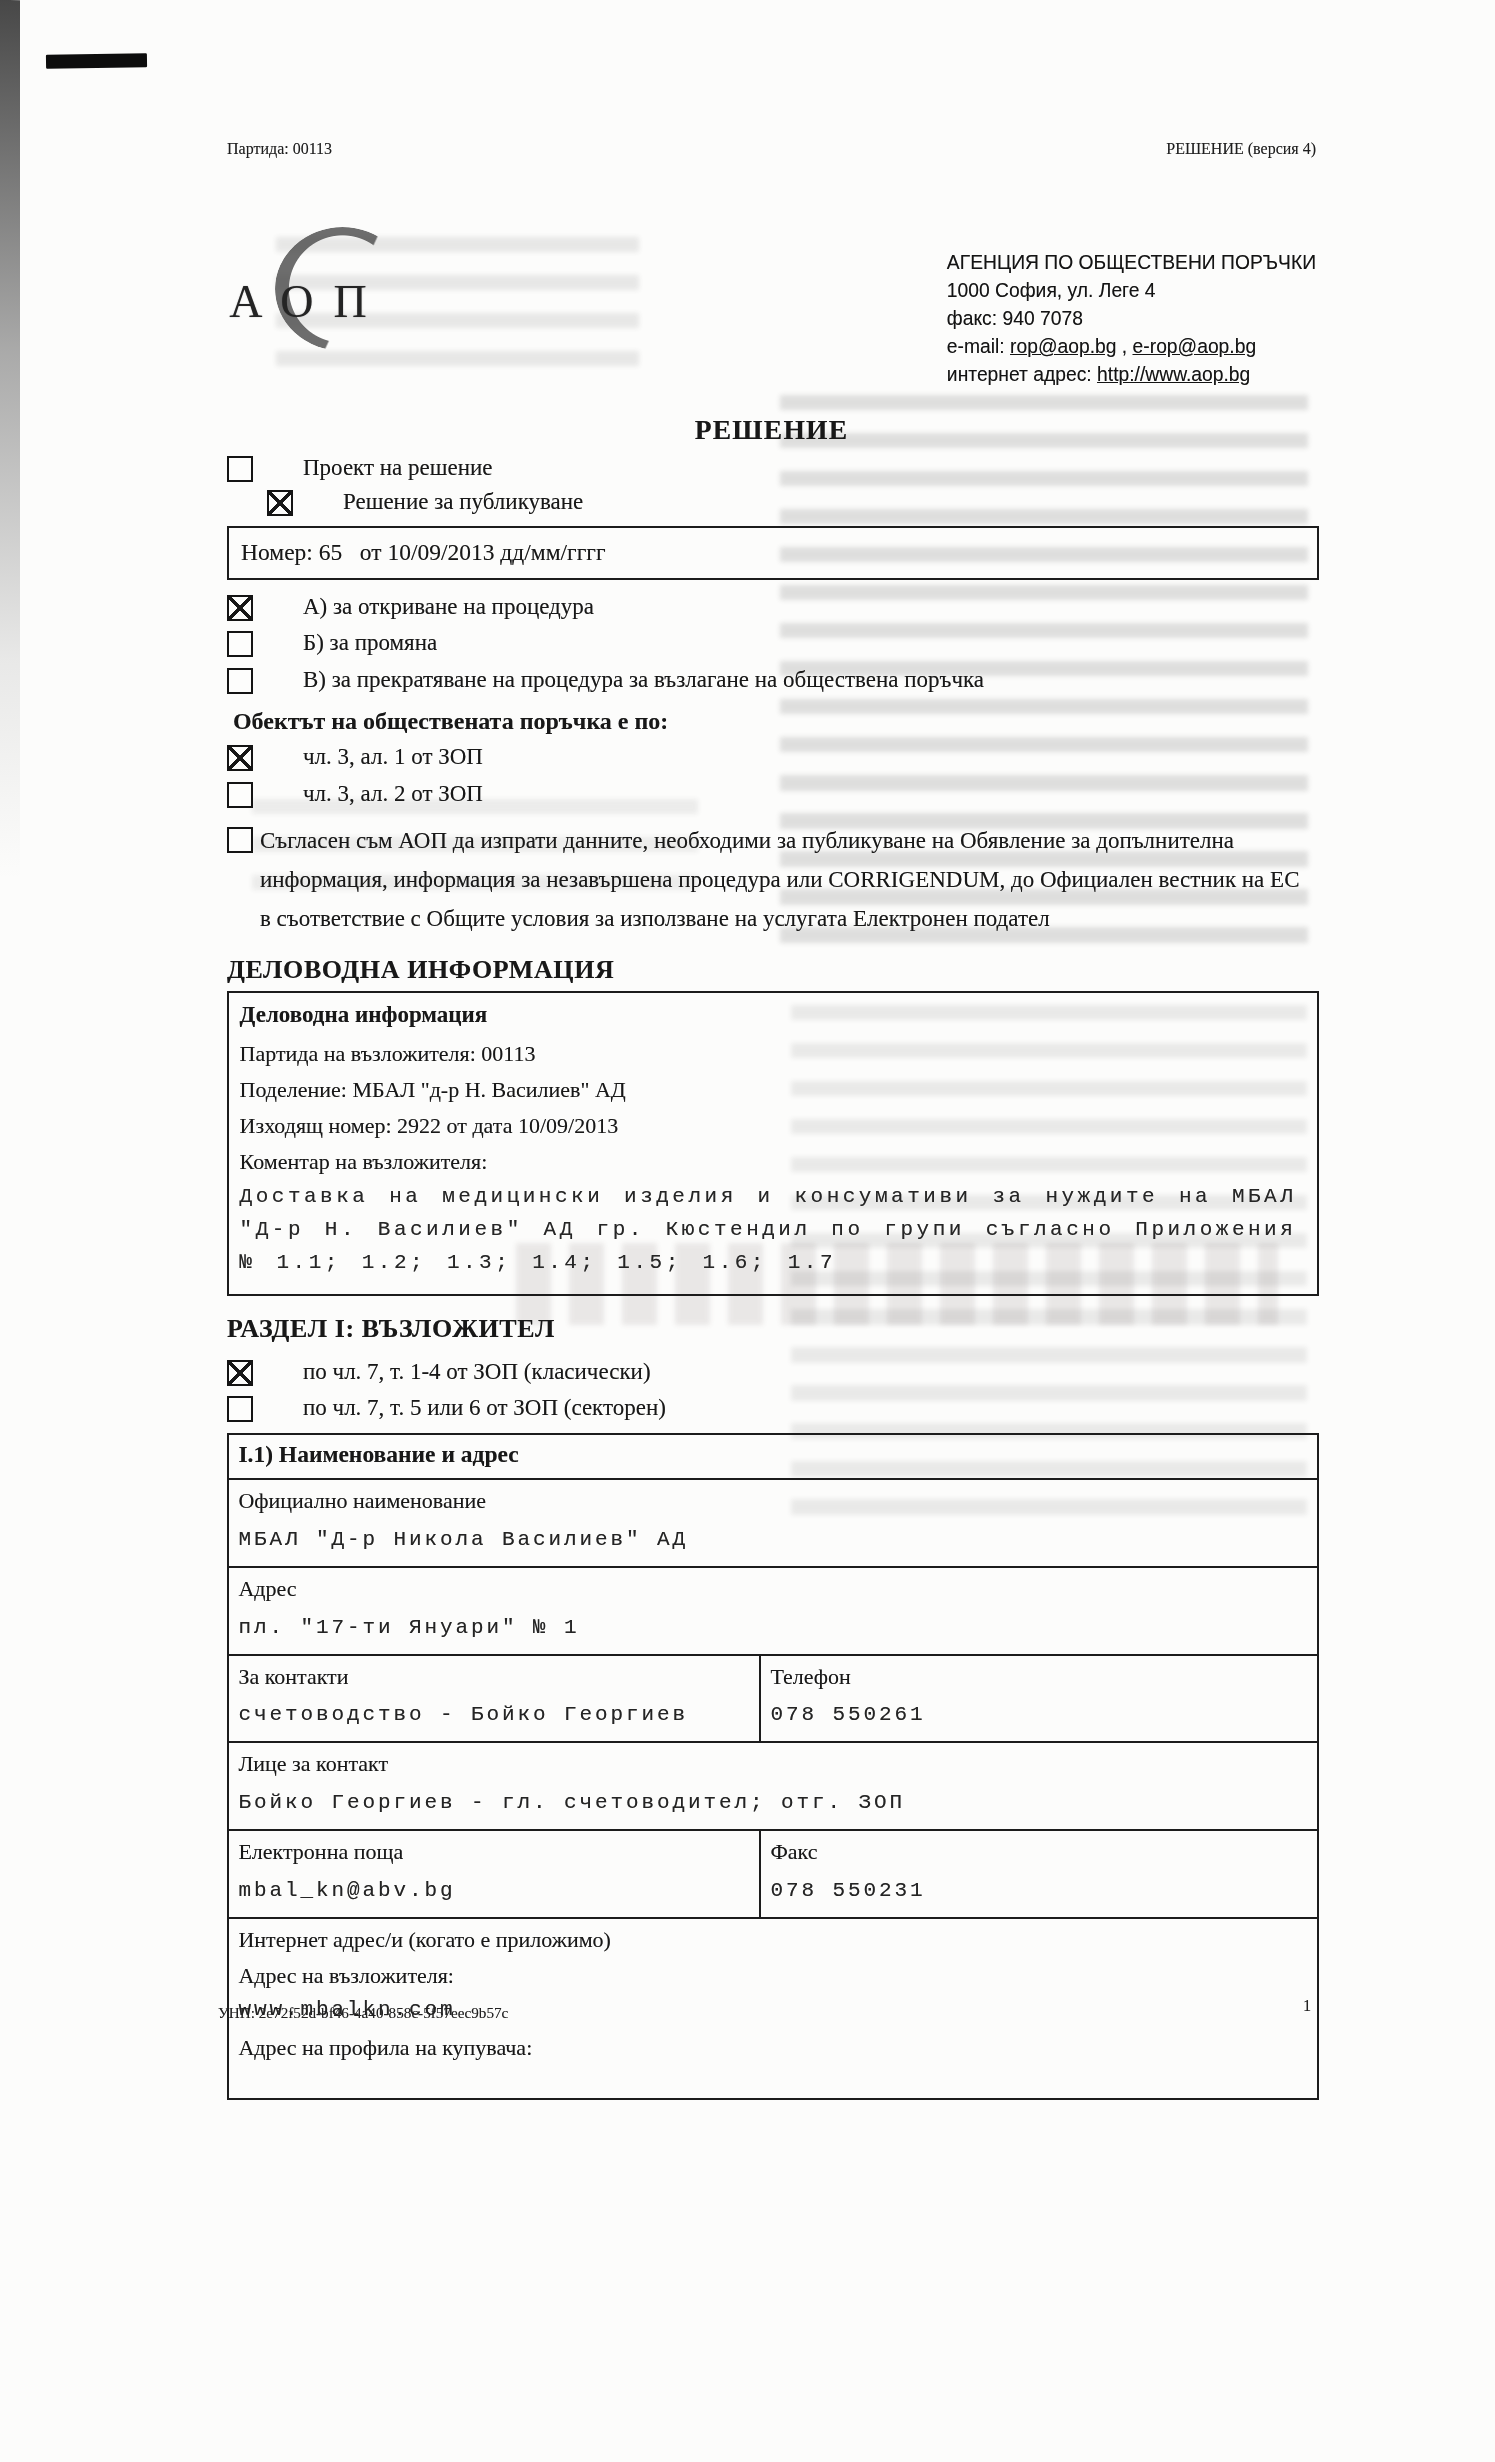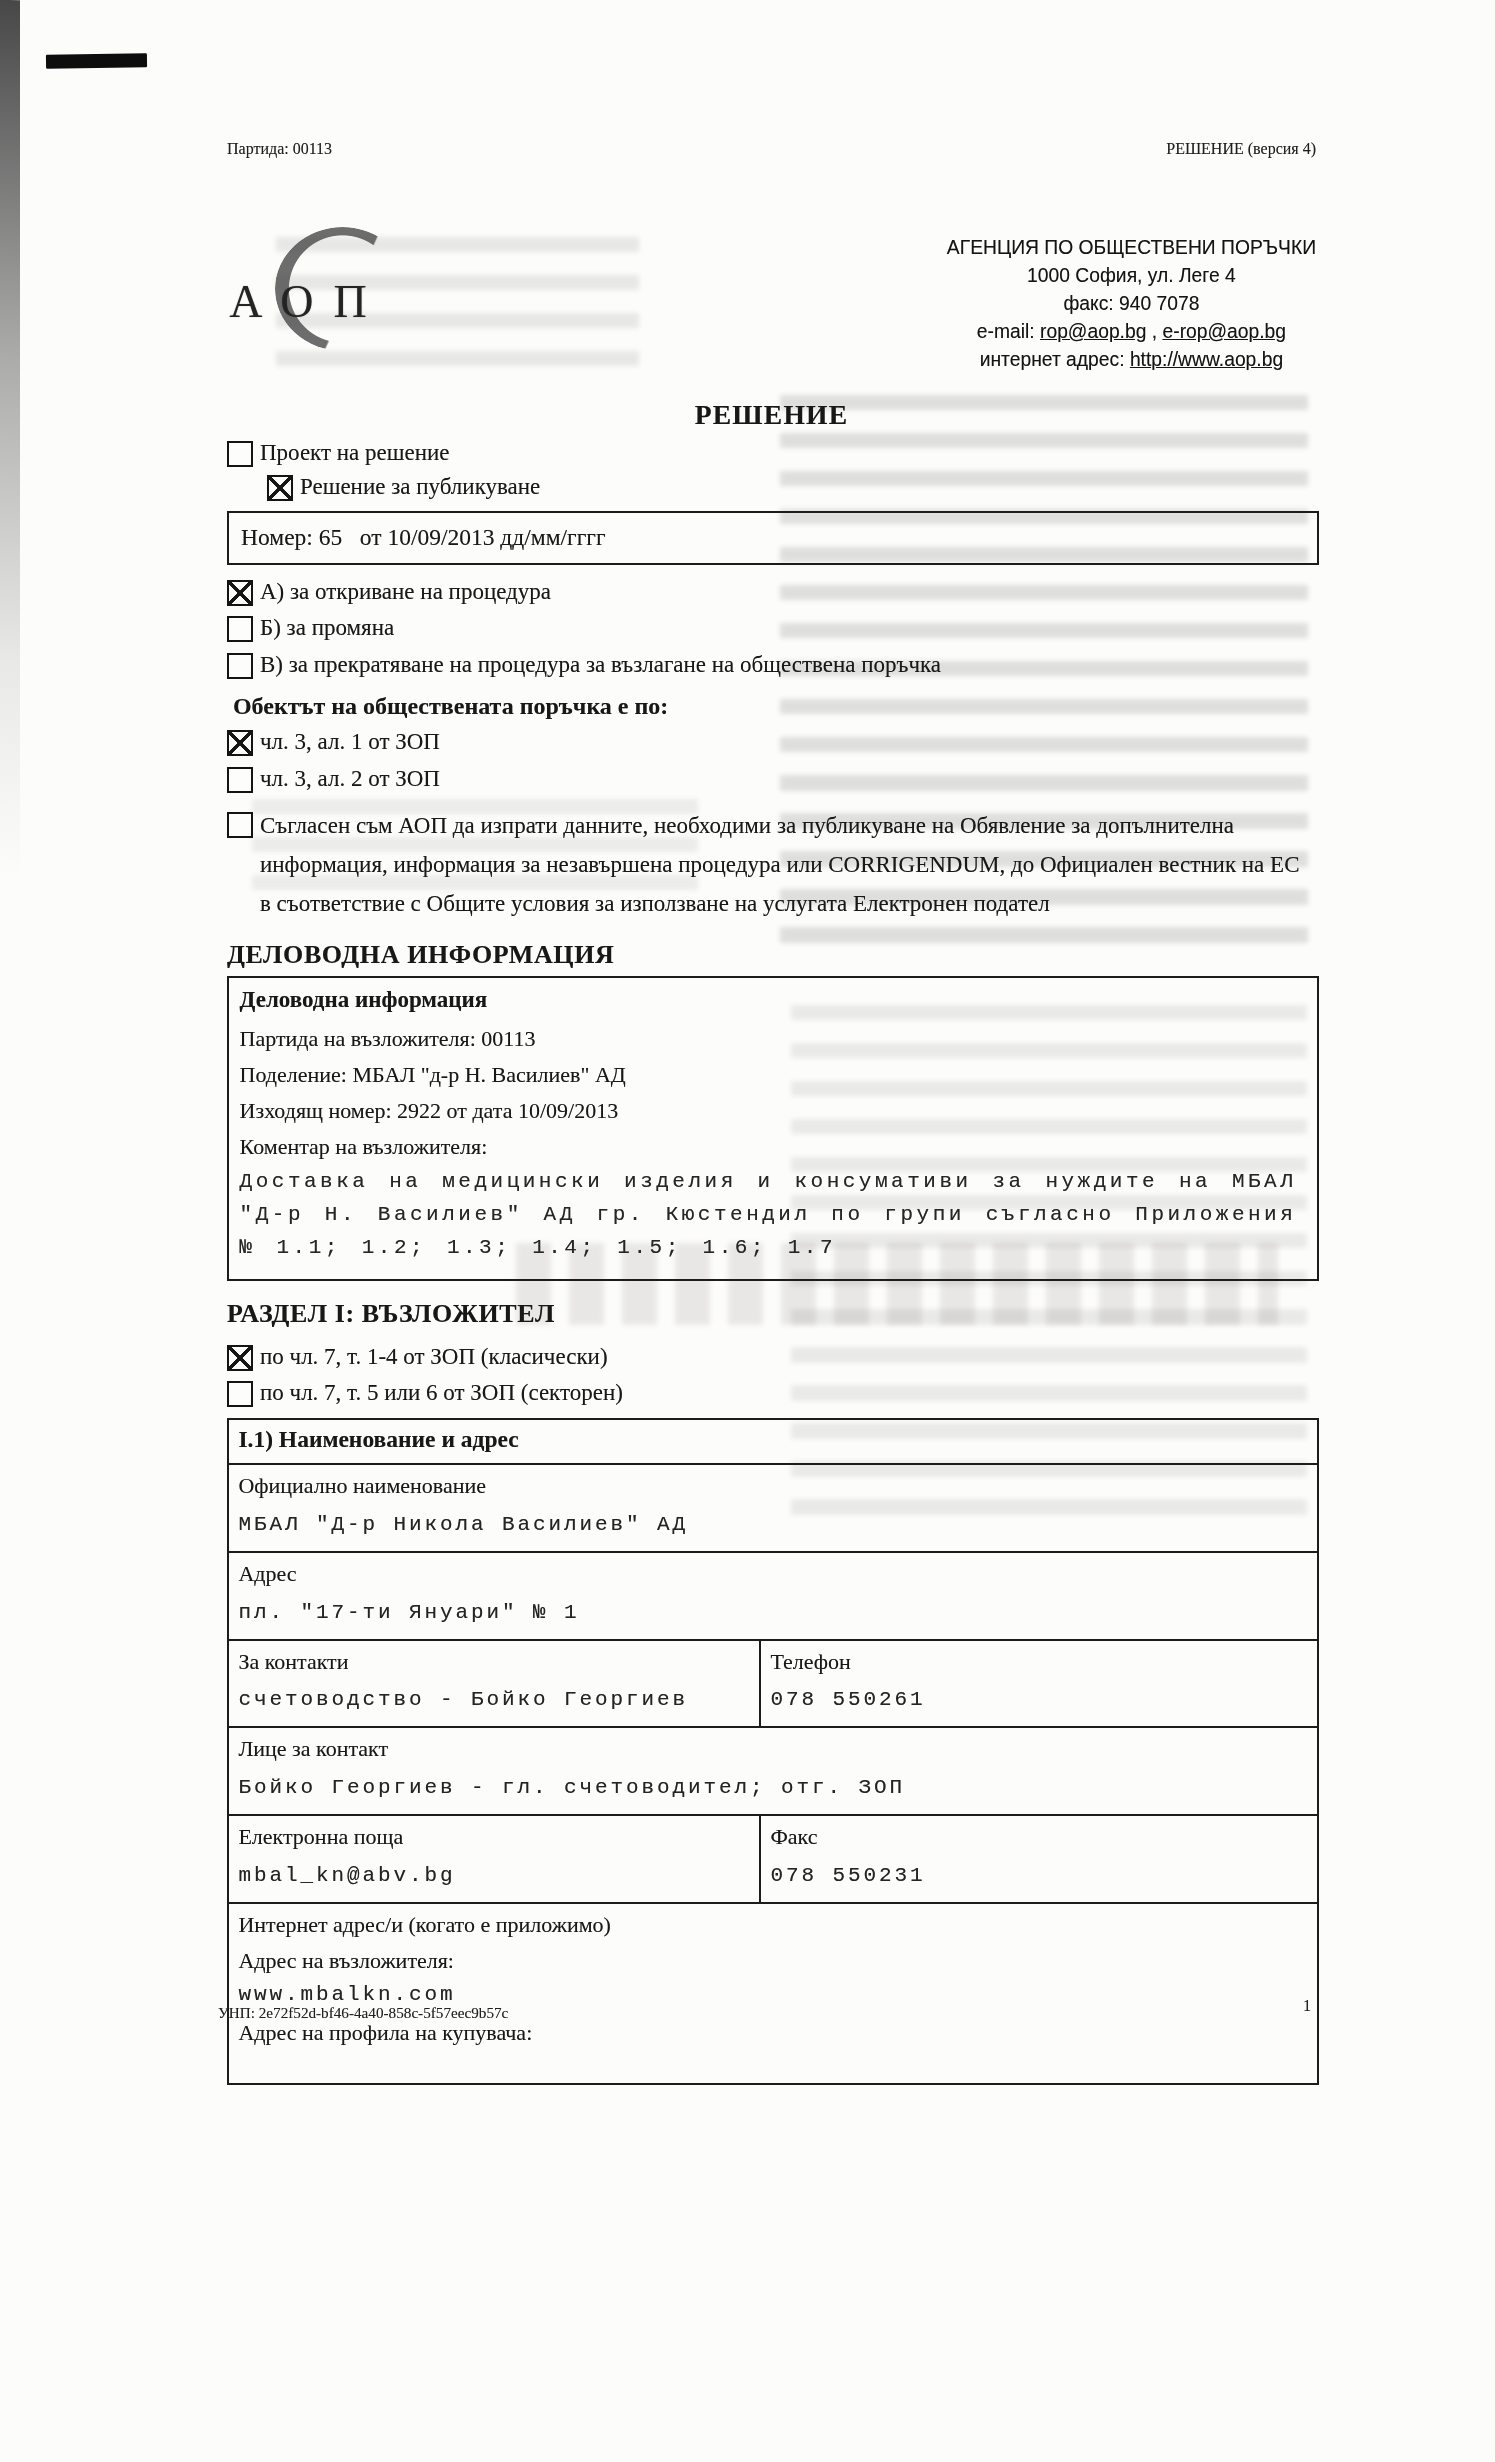--- a/index.html
+++ b/index.html
@@ -46,26 +46,26 @@
     background:radial-gradient(circle at 50% 50%, transparent 58%, #4a4a4a 59% 82%, transparent 83%);
     -webkit-mask:linear-gradient(115deg,#000 55%,transparent 56%);
     mask:linear-gradient(115deg,#000 55%,transparent 56%);
     opacity:.8;filter:blur(0.6px);
   }
   .logo .letters{
     position:absolute;left:0;top:48px;font-size:46px;letter-spacing:20px;
     font-family:"Liberation Serif",serif;color:#242424;text-shadow:0 0 1.2px rgba(0,0,0,.35);
   }
   .agency{font-family:"Liberation Sans", sans-serif;font-size:19.3px;line-height:28px;
-    text-align:center;color:#141414;margin-top:7px;}
+    text-align:left;color:#141414;margin-top:22px;}
   .agency a{color:#141414;}
 
   .doc-title{margin-top:24.6px;text-align:center;font-size:27.6px;font-weight:bold;letter-spacing:1.2px;}
 
-  .cb-line{display:flex;align-items:flex-start;margin-top:8.2px;font-size:23px;line-height:28px;}
+  .cb-line{display:flex;align-items:flex-start;margin-top:8.2px;font-size:23px;line-height:28px;gap:43px;}
   .cb{flex:0 0 auto;width:22px;height:22px;border:2.3px solid #141414;margin-right:7px;margin-top:2.3px;
     background:#fdfdfc;}
   .cb.checked{
     background:
       linear-gradient(to top right, transparent 44%, #161616 44% 56%, transparent 56%),
       linear-gradient(to bottom right, transparent 44%, #161616 44% 56%, transparent 56%);
   }
   .number-box{margin-top:9.4px;border:2.3px solid #1c1c1c;height:54px;display:flex;align-items:center;
     padding-left:12px;font-size:23.5px;white-space:pre-wrap;width:1092px;box-sizing:border-box;}
   .group-heading{margin-top:14px;margin-left:5.9px;font-size:24px;font-weight:bold;}

